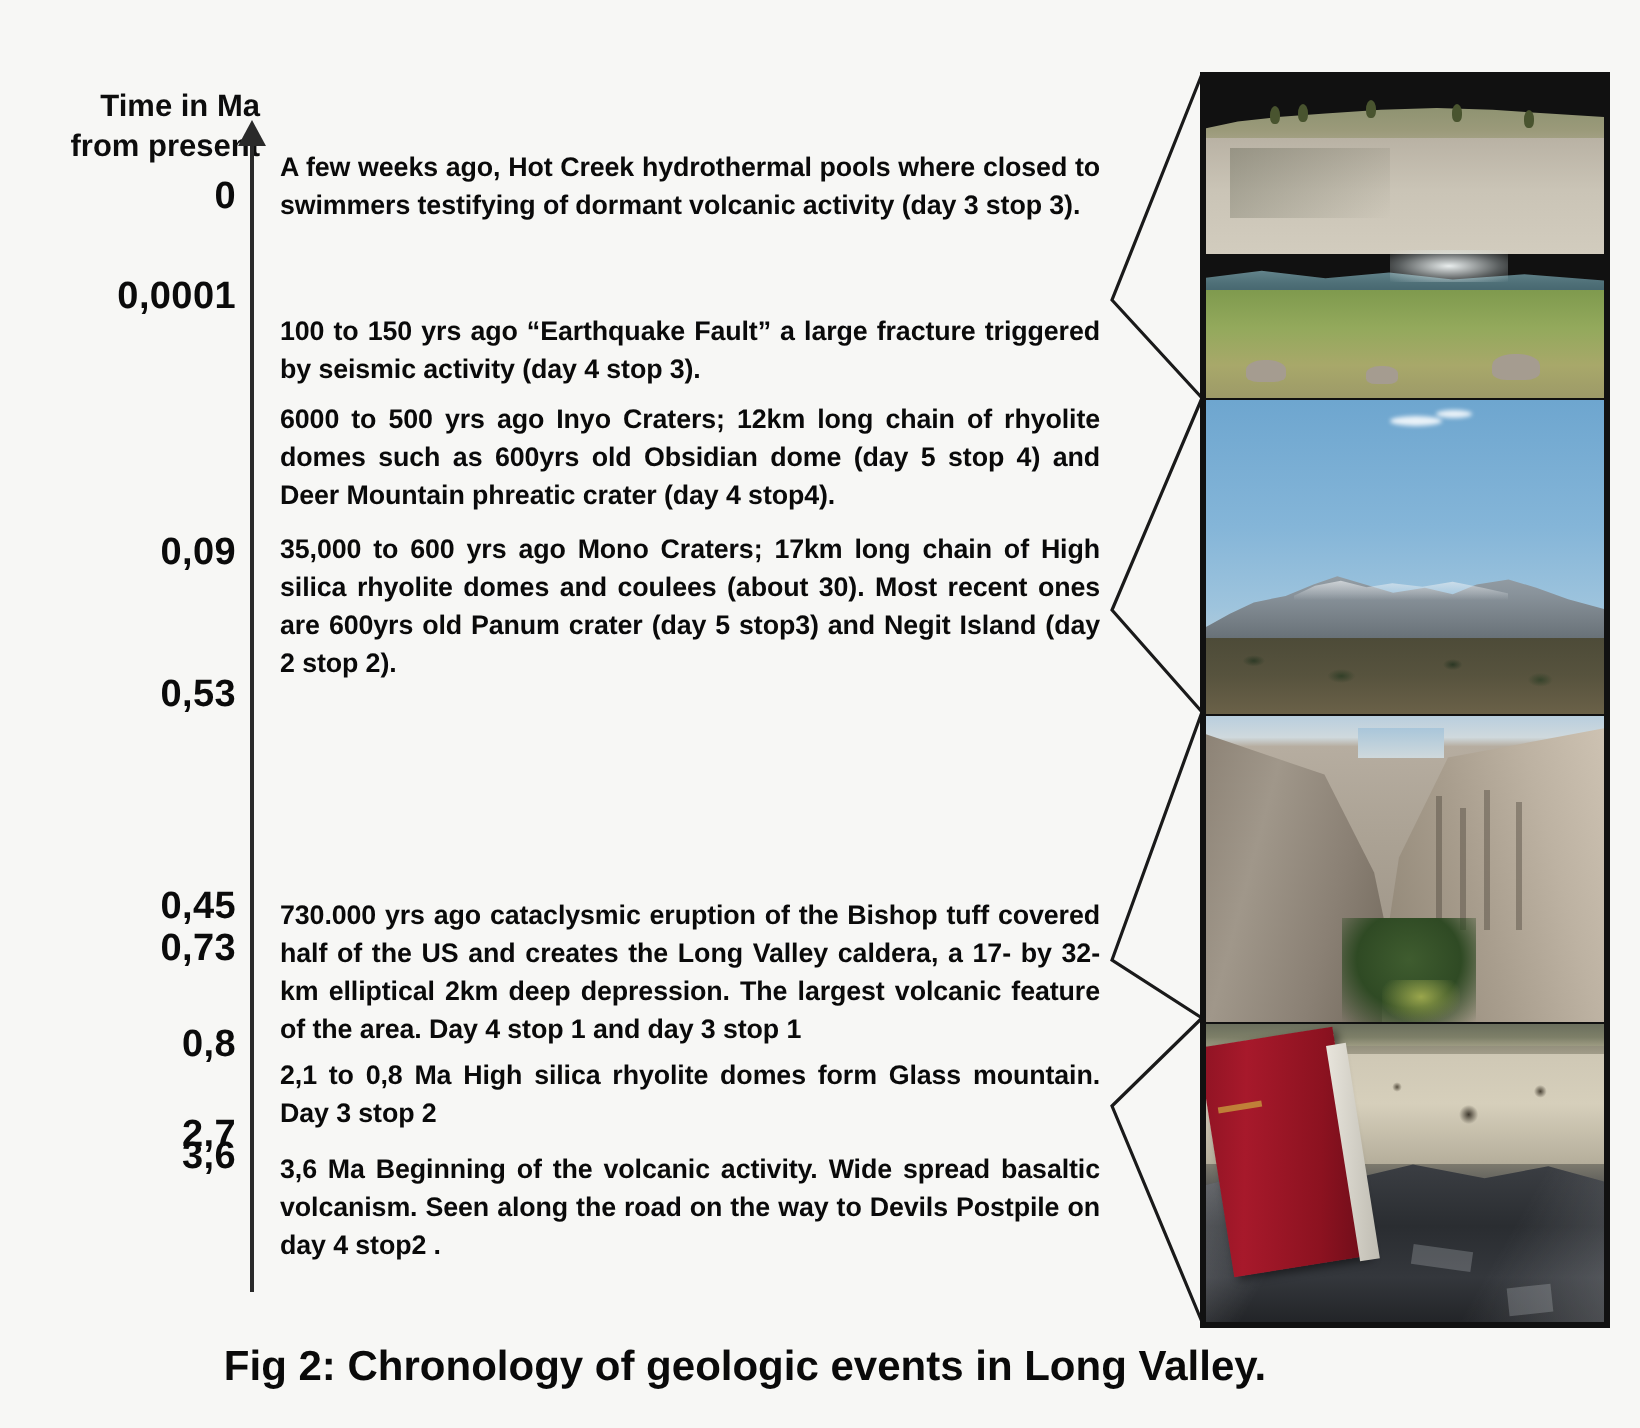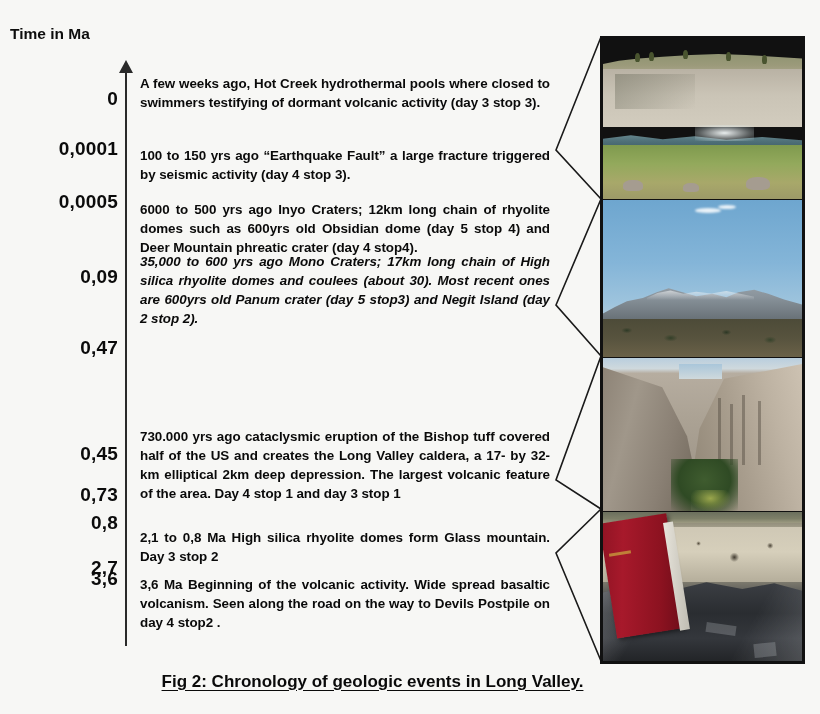--- a/index.html
+++ b/index.html
@@ -12,23 +12,23 @@
     height: 714px;
     position: relative;
     overflow: hidden;
     font-family: "Liberation Sans", sans-serif;
   }
 
   
   .axis-header {
     position: absolute;
     left: 10px;
-    top: 24px;
+    top: 44px;
     width: 120px;
-    text-align: left;
+    text-align: right;
     font-weight: bold;
     font-size: 15.5px;
     color: #0d0d0d;
     line-height: 1.32;
   }
 
   
   .axis-line {
     position: absolute;
     left: 125px;
@@ -276,56 +276,55 @@
     background: linear-gradient(to bottom, #6b6f5d 0%, #7d7f68 60%, #9d9b82 100%);
   }
 
   
   .caption {
     position: absolute;
     left: 0;
     top: 672px;
     width: 745px;
     text-align: center;
-    font-size: 17px;
+    font-size: 21px;
     font-weight: bold;
     color: #0a0a0a;
-    text-decoration: underline;
     text-underline-offset: 3px;
   }
 </style>
 </head>
 <body>
 
 <div class="axis-header">
   <div>Time in Ma</div>
+  <div>from present</div>
 </div>
 
 <div class="axis-arrow"></div>
 <div class="axis-line"></div>
 
 <div class="time-col" id="time-col">
     <div class="time-label" style="top: 88px;">0</div>
     <div class="time-label" style="top: 138px;">0,0001</div>
-    <div class="time-label" style="top: 191px;">0,0005</div>
     <div class="time-label" style="top: 266px;">0,09</div>
-    <div class="time-label" style="top: 337px;">0,47</div>
+    <div class="time-label" style="top: 337px;">0,53</div>
     <div class="time-label" style="top: 411px; margin-top: 32px;">0,45</div>
-    <div class="time-label" style="top: 464px; margin-top: 20px;">0,73</div>
+    <div class="time-label" style="top: 464px;">0,73</div>
     <div class="time-label" style="top: 512px;">0,8</div>
     <div class="time-label" style="top: 557px;">2,7</div>
     <div class="time-label" style="top: 568px;">3,6</div>
   </div>
 
 <div class="events" id="events-col">
     <div class="event-block" style="top: 74px;">A few weeks ago, Hot Creek hydrothermal pools where closed to swimmers testifying of dormant volcanic activity (day 3 stop 3).</div>
-    <div class="event-block" style="top: 146px;">100 to 150 yrs ago “Earthquake Fault” a large fracture triggered by seismic activity (day 4 stop 3).</div>
+    <div class="event-block" style="top: 156px;">100 to 150 yrs ago “Earthquake Fault” a large fracture triggered by seismic activity (day 4 stop 3).</div>
     <div class="event-block" style="top: 200px;">6000 to 500 yrs ago Inyo Craters; 12km long chain of rhyolite domes such as 600yrs old Obsidian dome (day 5 stop 4) and Deer Mountain phreatic crater (day 4 stop4).</div>
-    <div class="event-block" style="top: 252px; font-style: italic;">35,000 to 600 yrs ago Mono Craters; 17km long chain of High silica rhyolite domes and coulees (about 30). Most recent ones are 600yrs old Panum crater (day 5 stop3) and Negit Island (day 2 stop 2).</div>
-    <div class="event-block" style="top: 427px;">730.000 yrs ago cataclysmic eruption of the Bishop tuff covered half of the US and creates the Long Valley caldera, a 17- by 32-km elliptical 2km deep depression. The largest volcanic feature of the area. Day 4 stop 1 and day 3 stop 1</div>
+    <div class="event-block" style="top: 265px;">35,000 to 600 yrs ago Mono Craters; 17km long chain of High silica rhyolite domes and coulees (about 30). Most recent ones are 600yrs old Panum crater (day 5 stop3) and Negit Island (day 2 stop 2).</div>
+    <div class="event-block" style="top: 448px;">730.000 yrs ago cataclysmic eruption of the Bishop tuff covered half of the US and creates the Long Valley caldera, a 17- by 32-km elliptical 2km deep depression. The largest volcanic feature of the area. Day 4 stop 1 and day 3 stop 1</div>
     <div class="event-block" style="top: 528px;">2,1 to 0,8 Ma High silica rhyolite domes form Glass mountain. Day 3 stop 2</div>
     <div class="event-block" style="top: 575px;">3,6 Ma Beginning of the volcanic activity. Wide spread basaltic volcanism. Seen along the road on the way to Devils Postpile on day 4 stop2 .</div>
   </div>
 
 <svg class="connectors" viewBox="0 0 820 714" id="connectors-svg">
     <polyline points="601,37 556,150 601,199" fill="none" stroke="#1a1a1a" stroke-width="1.6"></polyline>
     <polyline points="601,199 556,305 601,356" fill="none" stroke="#1a1a1a" stroke-width="1.6"></polyline>
     <polyline points="601,356 556,480 601,509" fill="none" stroke="#1a1a1a" stroke-width="1.6"></polyline>
     <polyline points="601,509 556,553 601,661" fill="none" stroke="#1a1a1a" stroke-width="1.6"></polyline>
   </svg>

